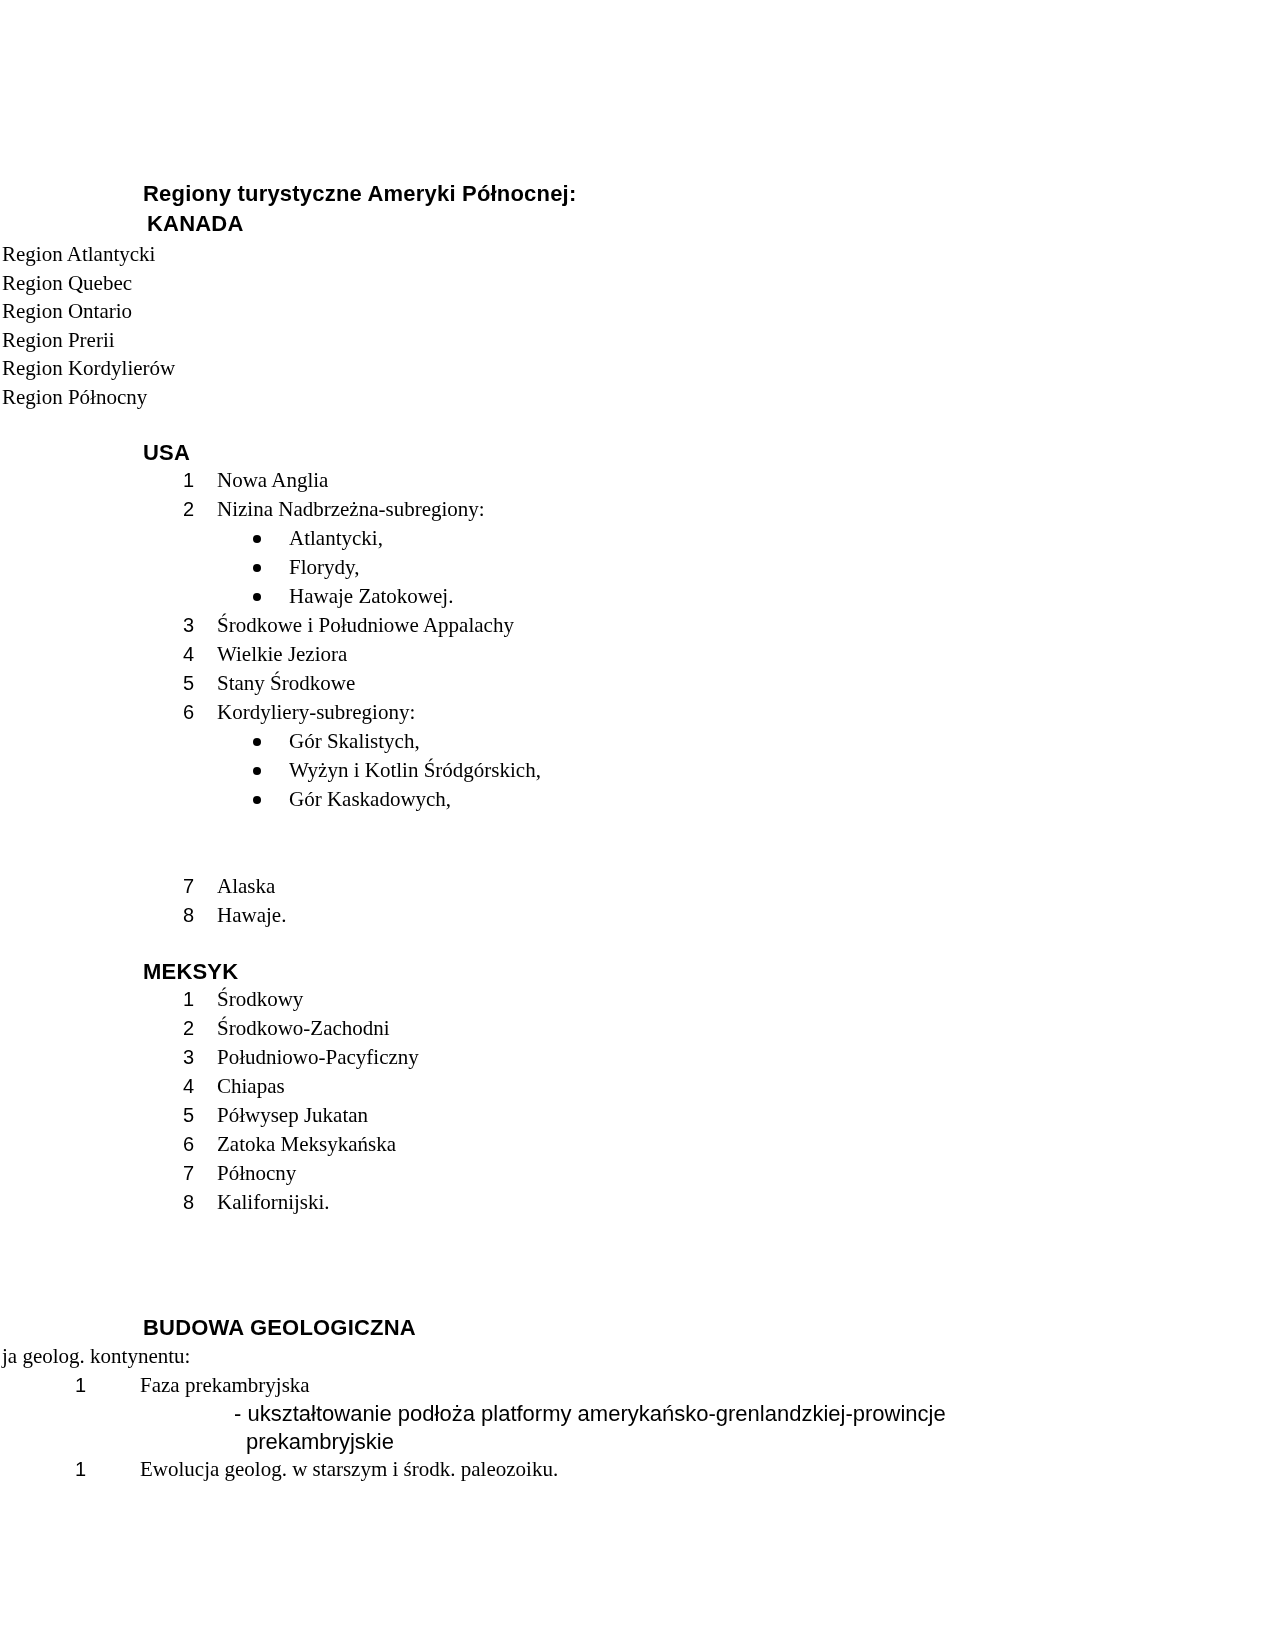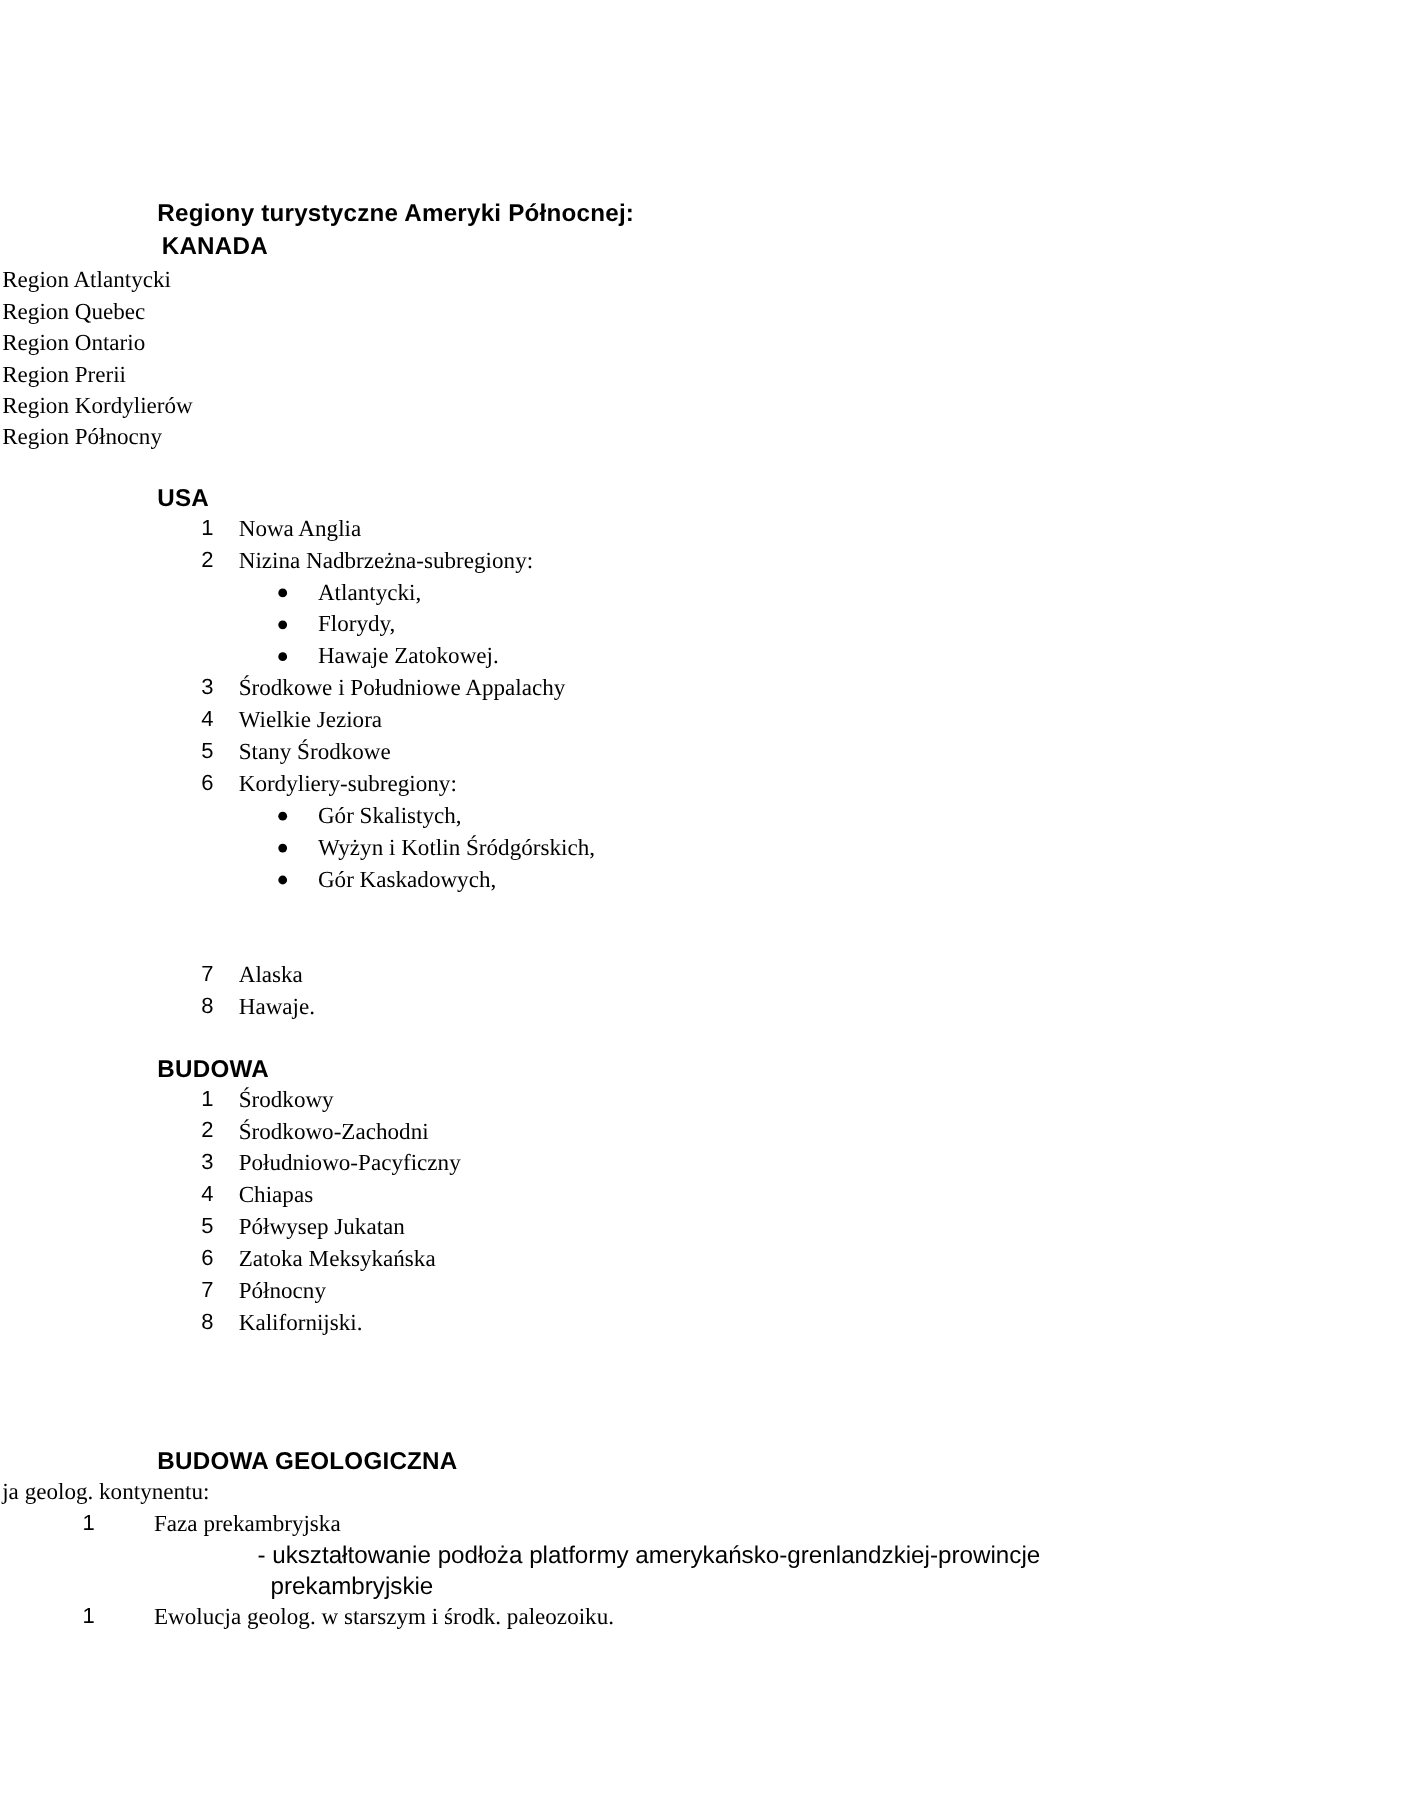--- a/index.html
+++ b/index.html
@@ -109,21 +109,21 @@
   </div>
   <div class="row" style="top:874px">
     <span class="num">7</span>
     <span class="itxt serif">Alaska</span>
   </div>
   <div class="row" style="top:903px">
     <span class="num">8</span>
     <span class="itxt serif">Hawaje.</span>
   </div>
 
-  <div class="abs heading" style="left:143px;top:959px;">BUDOWA</div>
+  <div class="abs heading" style="left:143px;top:959px;">MEKSYK</div>
 
   <div class="row" style="top:987px">
     <span class="num">1</span>
     <span class="itxt serif">Środkowy</span>
   </div>
   <div class="row" style="top:1016px">
     <span class="num">2</span>
     <span class="itxt serif">Środkowo-Zachodni</span>
   </div>
   <div class="row" style="top:1045px">

